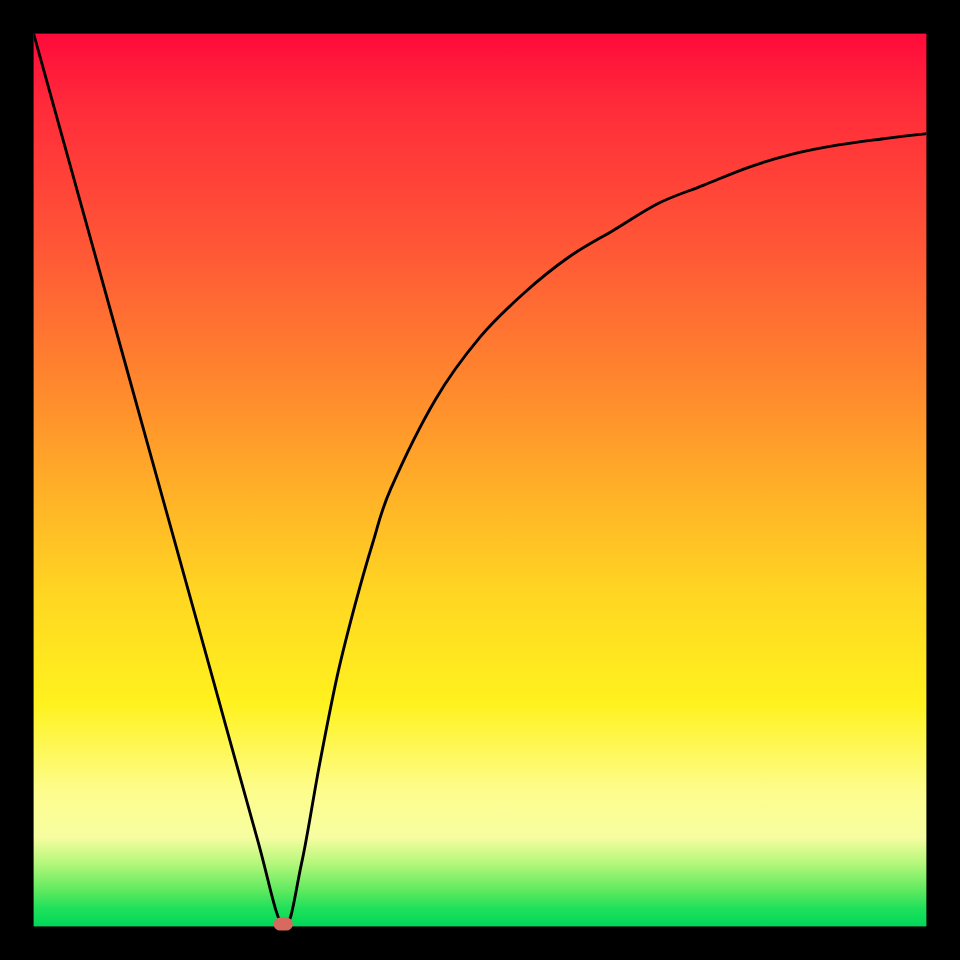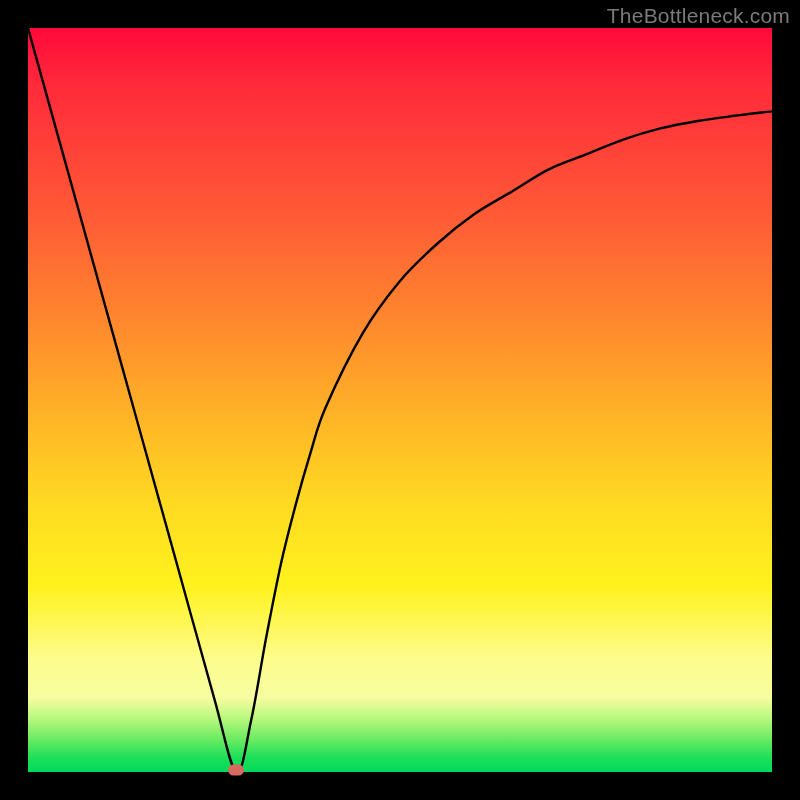--- a/index.html
+++ b/index.html
@@ -70,14 +70,13 @@
 </head>
 <body>
 
 <div class="frame">
   <div class="plot-area">
     <svg class="curve" viewBox="0 0 744 744" preserveAspectRatio="none">
       <path d="M 0,0 C 6.2,22.32000000000001 24.800000000000004,89.28000000000009 37.2,133.92000000000007 C 49.6,178.56000000000006 62.00000000000001,223.2 74.4,267.84 C 86.80000000000001,312.47999999999996 99.19999999999999,357.12 111.6,401.76 C 124,446.4 136.4,491.03999999999996 148.8,535.68 C 161.20000000000002,580.3199999999999 176.07999999999998,634.88 186,669.6 C 195.92000000000002,704.32 202.12000000000003,740.28 208.32000000000002,744 C 214.52,747.72 218.23999999999998,714.24 223.2,691.92 C 228.16,669.5999999999999 233.12,636.12 238.08,610.08 C 243.04000000000002,584.0400000000001 248,558 252.96,535.68 C 257.92,513.3599999999999 262.88,494.76 267.84,476.16 C 272.79999999999995,457.56000000000006 277.76,440.2 282.72,424.08 C 287.68000000000006,407.96 288.92,399.28 297.6,379.44 C 306.28000000000003,359.6 322.40000000000003,326.12 334.8,305.04 C 347.2,283.96000000000004 359.6,267.84 372,252.95999999999998 C 384.4,238.07999999999998 396.80000000000007,226.92 409.20000000000005,215.76 C 421.6,204.6 434,194.68 446.4,186 C 458.79999999999995,177.32 471.20000000000005,171.11999999999995 483.6,163.67999999999995 C 496,156.23999999999995 508.4,147.56 520.8,141.36 C 533.1999999999999,135.16000000000003 545.6,131.44000000000003 558,126.48000000000002 C 570.4,121.52000000000002 582.8000000000001,115.94000000000001 595.2,111.60000000000002 C 607.6,107.26000000000003 620,103.54000000000006 632.4,100.44000000000005 C 644.8,97.34000000000005 657.2,95.108 669.6,93 C 682,90.892 694.4,89.40400000000004 706.8,87.79200000000003 C 719.1999999999999,86.18000000000002 737.8,84.07199999999999 744,83.32799999999997" id="curvePath" fill="none" stroke="#000" stroke-width="2.4" stroke-linecap="round" stroke-linejoin="round"></path>
     </svg>
     <div class="dot" id="marker" style="left: 208.32px; top: 741.768px; background: rgb(214, 106, 94);"></div>
   </div>
-  <div class="watermark">TheBottleneck.com</div>
 </div>
 
 </body></html>

